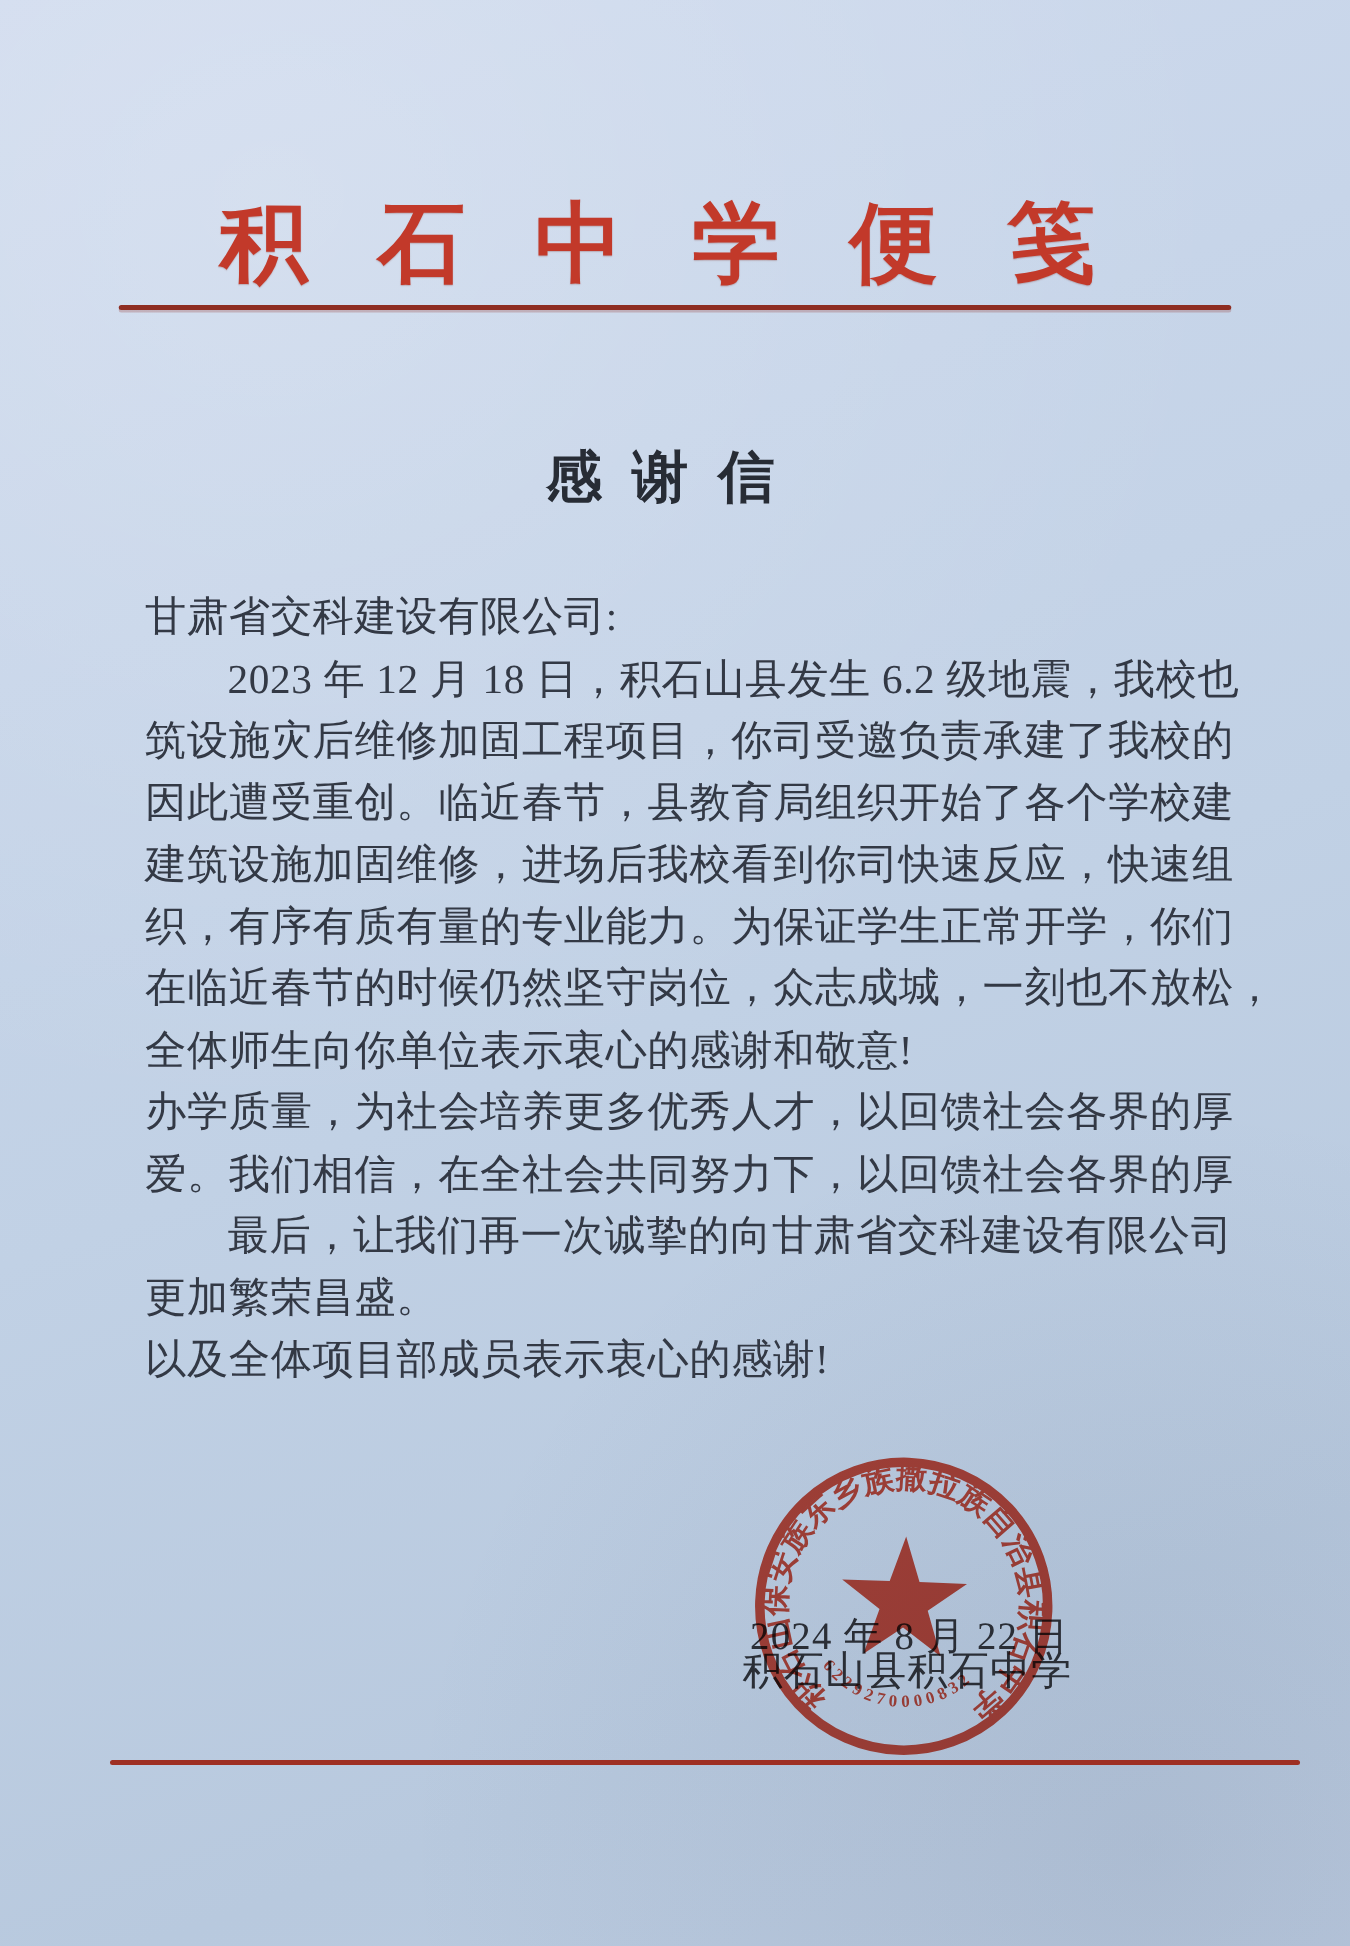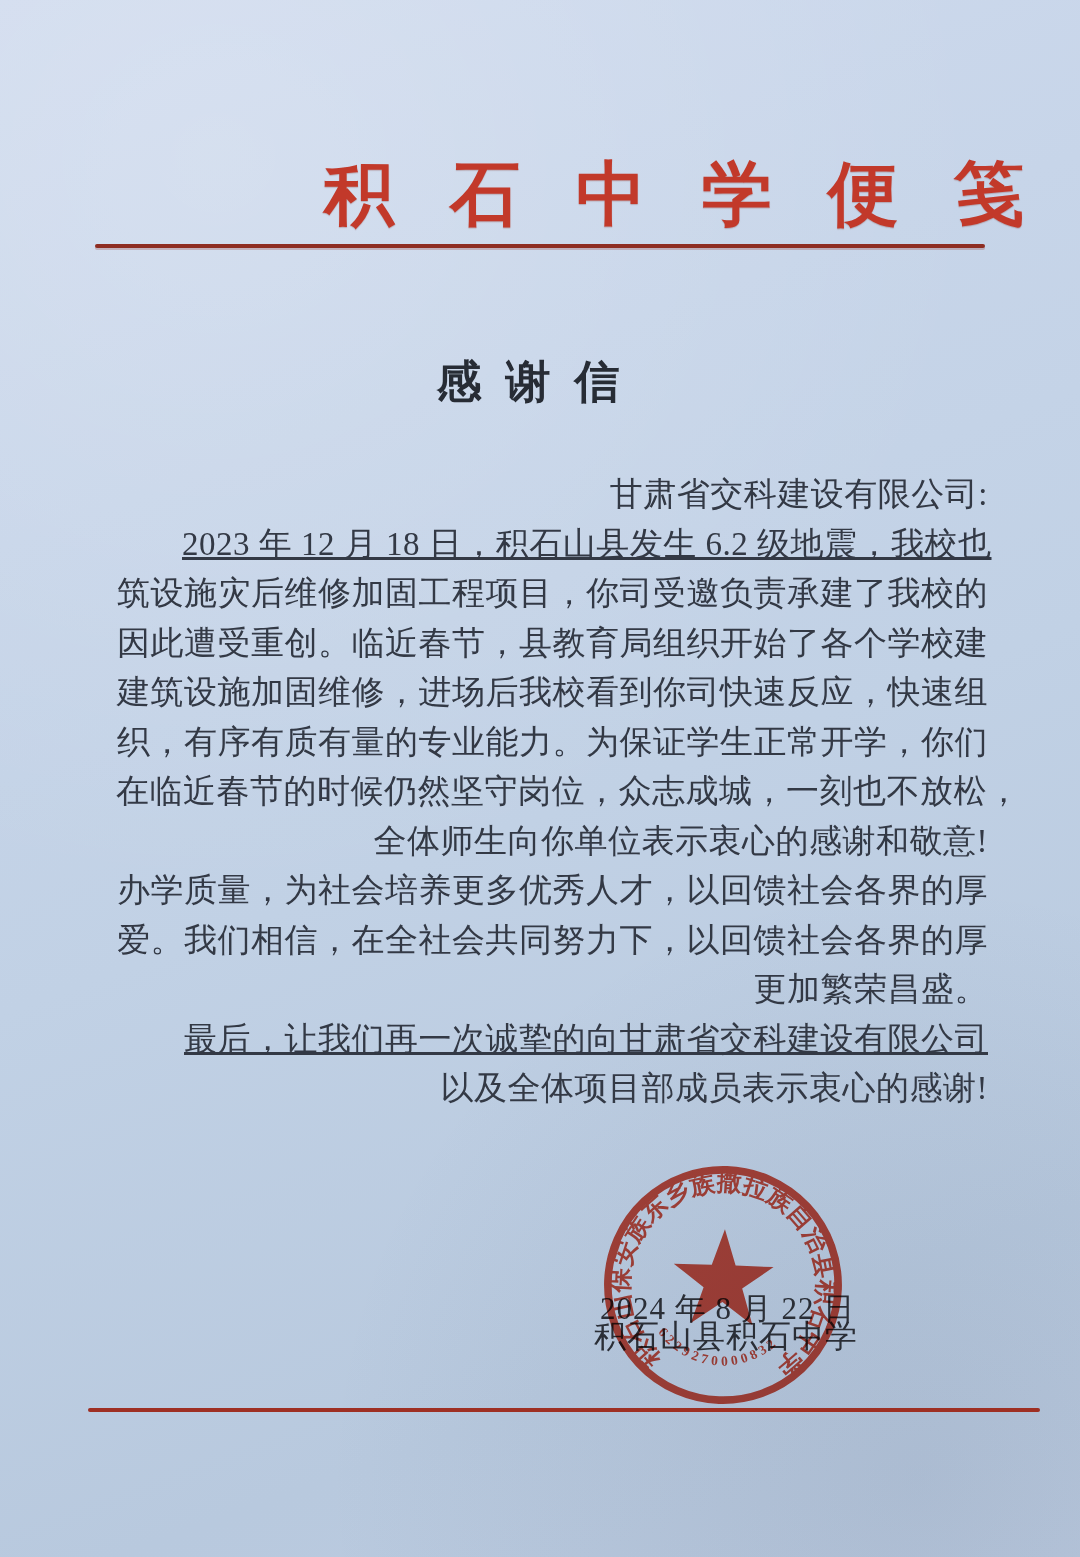--- a/index.html
+++ b/index.html
@@ -9,21 +9,21 @@
     margin:0 auto;
     overflow:hidden;
     font-family:"Liberation Serif", serif;
     background:
       radial-gradient(120% 80% at 20% 10%, rgba(255,255,255,.18), rgba(255,255,255,0) 60%),
       radial-gradient(100% 70% at 85% 95%, rgba(40,60,90,.10), rgba(40,60,90,0) 55%),
       linear-gradient(160deg,#d0dbee 0%,#c7d5e9 28%,#c1d1e5 52%,#b8c9de 82%,#bccbe0 100%);
   }
   .letterhead{
     position:absolute;top:148px;left:0;width:100%;
-    text-align:right;
+    text-align:center;
     font-size:70px;font-weight:bold;
     letter-spacing:56px;padding-left:28px;box-sizing:border-box;
     color:#c2392a;
     text-shadow:0 1px 1px rgba(120,30,20,.25);
     font-family:Liberation Serif, serif;
   }
   .head-rule{
     position:absolute;top:244px;left:95px;width:890px;height:4px;
     background:#8e2d22;border-radius:2px;
     box-shadow:0 2px 0 rgba(142,45,34,.25);
@@ -33,24 +33,23 @@
     text-align:center;
     font-size:45px;font-weight:bold;
     letter-spacing:24px;box-sizing:border-box;
     color:#272c35;
   }
   .letter-body{
     position:absolute;top:470px;left:116px;width:872px;
     font-size:33px;line-height:49.5px;
     color:#333945;
     letter-spacing:.5px;
-    text-align:right;
   }
   .line{white-space:nowrap;}
-  .line.indent{padding-left:66px;text-decoration:underline;}
+  .line.indent{padding-left:66px;}
   .signature{
     position:absolute;top:1315px;left:594px;
     font-size:32px;color:#2a2e36;letter-spacing:1px;z-index:1;
   }
   .letter-date{
     position:absolute;top:1288px;left:600px;
     font-size:31px;color:#2a2e36;letter-spacing:1px;z-index:1;
   }
   .seal{
     position:absolute;top:1158px;left:596px;
@@ -80,22 +79,22 @@
     <div class="line">甘肃省交科建设有限公司:</div>
     <div class="line indent">2023 年 12 月 18 日，积石山县发生 6.2 级地震，我校也</div>
     <div class="line">筑设施灾后维修加固工程项目，你司受邀负责承建了我校的</div>
     <div class="line">因此遭受重创。临近春节，县教育局组织开始了各个学校建</div>
     <div class="line">建筑设施加固维修，进场后我校看到你司快速反应，快速组</div>
     <div class="line">织，有序有质有量的专业能力。为保证学生正常开学，你们</div>
     <div class="line">在临近春节的时候仍然坚守岗位，众志成城，一刻也不放松，</div>
     <div class="line">全体师生向你单位表示衷心的感谢和敬意!</div>
     <div class="line">办学质量，为社会培养更多优秀人才，以回馈社会各界的厚</div>
     <div class="line">爱。我们相信，在全社会共同努力下，以回馈社会各界的厚</div>
+    <div class="line indent">最后，让我们再一次诚挚的向甘肃省交科建设有限公司</div>
     <div class="line">更加繁荣昌盛。</div>
-    <div class="line indent">最后，让我们再一次诚挚的向甘肃省交科建设有限公司</div>
     <div class="line">以及全体项目部成员表示衷心的感谢!</div>
   </div>
 
   <div class="signature">积石山县积石中学</div>
   <div class="letter-date">2024 年 8 月 22 日</div>
 
   <svg class="seal" viewBox="0 0 300 300" aria-hidden="true">
     <circle cx="150" cy="150" r="136" fill="none" stroke="#d8402e" stroke-width="9"></circle>
     <path id="sealArcPath" d="M 81 238.3 A 112 112 0 1 1 219 238.3" fill="none"></path>
     <text font-size="29" fill="#d8402e" letter-spacing="0.5">

